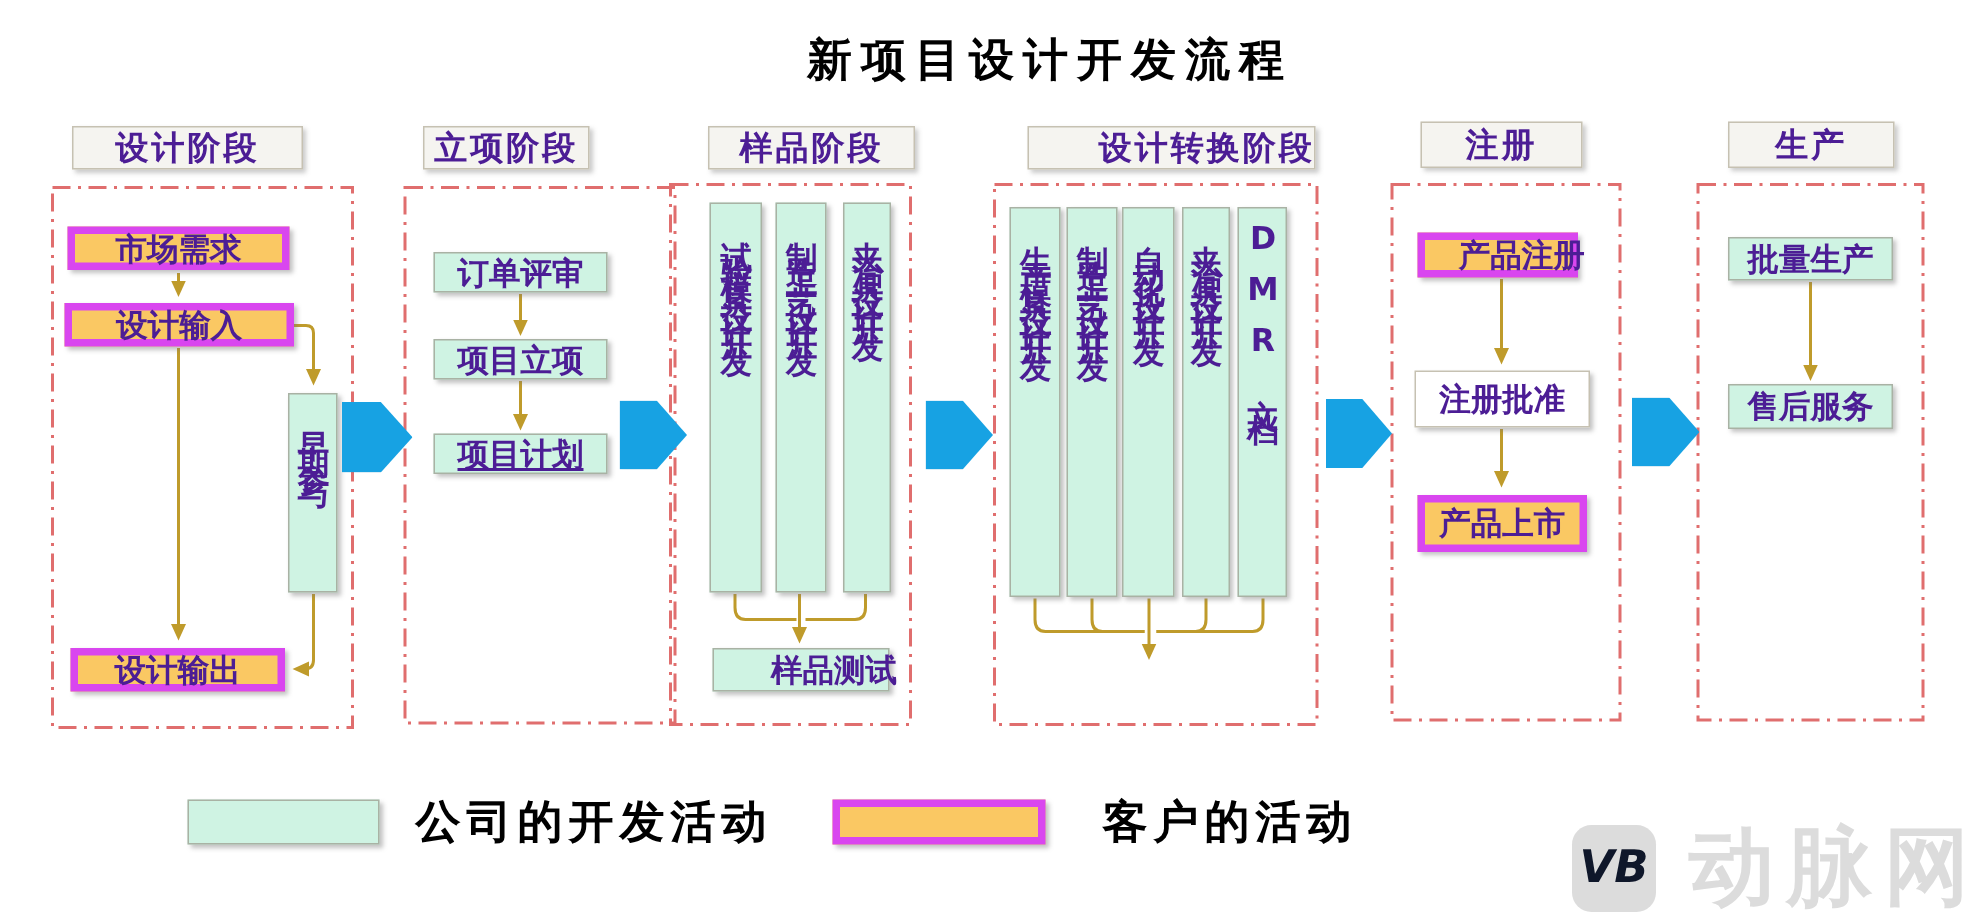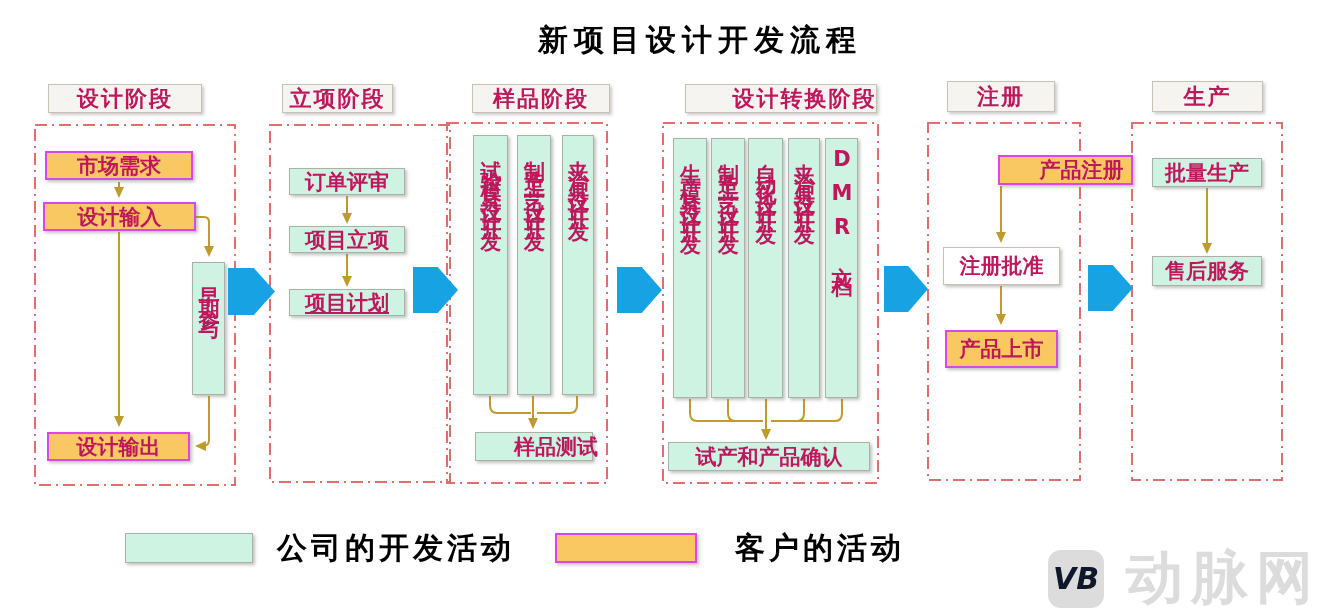--- a/index.html
+++ b/index.html
@@ -2,23 +2,23 @@
 <html><head>
 <meta charset="utf-8">
 <style>
   html,body{margin:0;padding:0;background:#ffffff;}
   body{font-family:"DejaVu Sans","Liberation Sans",sans-serif;}
   #canvas{position:relative;width:1320px;height:616px;background:#fff;overflow:hidden;}
 
   .title{position:absolute;left:538px;top:20px;font-size:30px;font-weight:bold;color:#000;letter-spacing:6px;white-space:nowrap;}
 
   .box{position:absolute;display:flex;align-items:center;justify-content:center;
-       box-sizing:border-box;font-weight:bold;color:#be185d;font-size:21px;z-index:2;white-space:nowrap;}
+       box-sizing:border-box;font-weight:bold;color:#4c1d95;font-size:21px;z-index:2;white-space:nowrap;}
   .header{background:#F5F4F0;border:1px solid #C6C1B2;box-shadow:2px 2px 3px rgba(140,140,140,.45);font-size:22px;letter-spacing:2px;}
-  .customer{background:#FAC863;border:2px solid #d946ef;box-shadow:2px 2px 3px rgba(120,120,120,.45);}
+  .customer{background:#FAC863;border:5px solid #d946ef;box-shadow:2px 2px 3px rgba(120,120,120,.45);}
   .company{background:#CFF3E3;border:1px solid #A9B2A4;box-shadow:2px 2px 3px rgba(120,120,120,.45);}
   .plain{background:#FFFFFF;border:1px solid #C6C1B2;box-shadow:2px 2px 3px rgba(120,120,120,.45);}
 
   .vbox{align-items:flex-start;justify-content:center;padding-top:8px;white-space:normal;}
   .vbox span{writing-mode:vertical-rl;-webkit-writing-mode:vertical-rl;
              text-orientation:upright;-webkit-text-orientation:upright;
              letter-spacing:10px;font-size:21px;font-weight:bold;line-height:1;}
 
   .stage-arrow{position:absolute;background:#17A2E3;
                clip-path:polygon(0 0,55% 0,100% 50%,55% 100%,0 100%);
@@ -139,25 +139,22 @@
     </div>
   <div class="box company vbox" style="left:748px;top:138px;width:35px;height:260px;">
       <span>自动化设计开发</span>
     </div>
   <div class="box company vbox" style="left:788px;top:138px;width:32px;height:260px;">
       <span>夹治具设计开发</span>
     </div>
   <div class="box company vbox" style="left:825px;top:138px;width:33px;height:260px;">
       <span>DMR文档</span>
     </div>
-  <div class="box company" style="left:668px;top:442px;width:202px;height:29px;">
-      <span>试产和产品确认</span>
-    </div>
 
-  <div class="box customer" style="left:998px;top:155px;width:135px;height:30px;padding-left:32px;">
+  <div class="box customer" style="left:945px;top:155px;width:107px;height:30px;padding-left:32px;">
       <span>产品注册</span>
     </div>
   <div class="box plain" style="left:943px;top:247px;width:117px;height:38px;">
       <span>注册批准</span>
     </div>
   <div class="box customer" style="left:945px;top:330px;width:113px;height:38px;">
       <span>产品上市</span>
     </div>
 
   <div class="box company" style="left:1152px;top:158px;width:110px;height:29px;">

